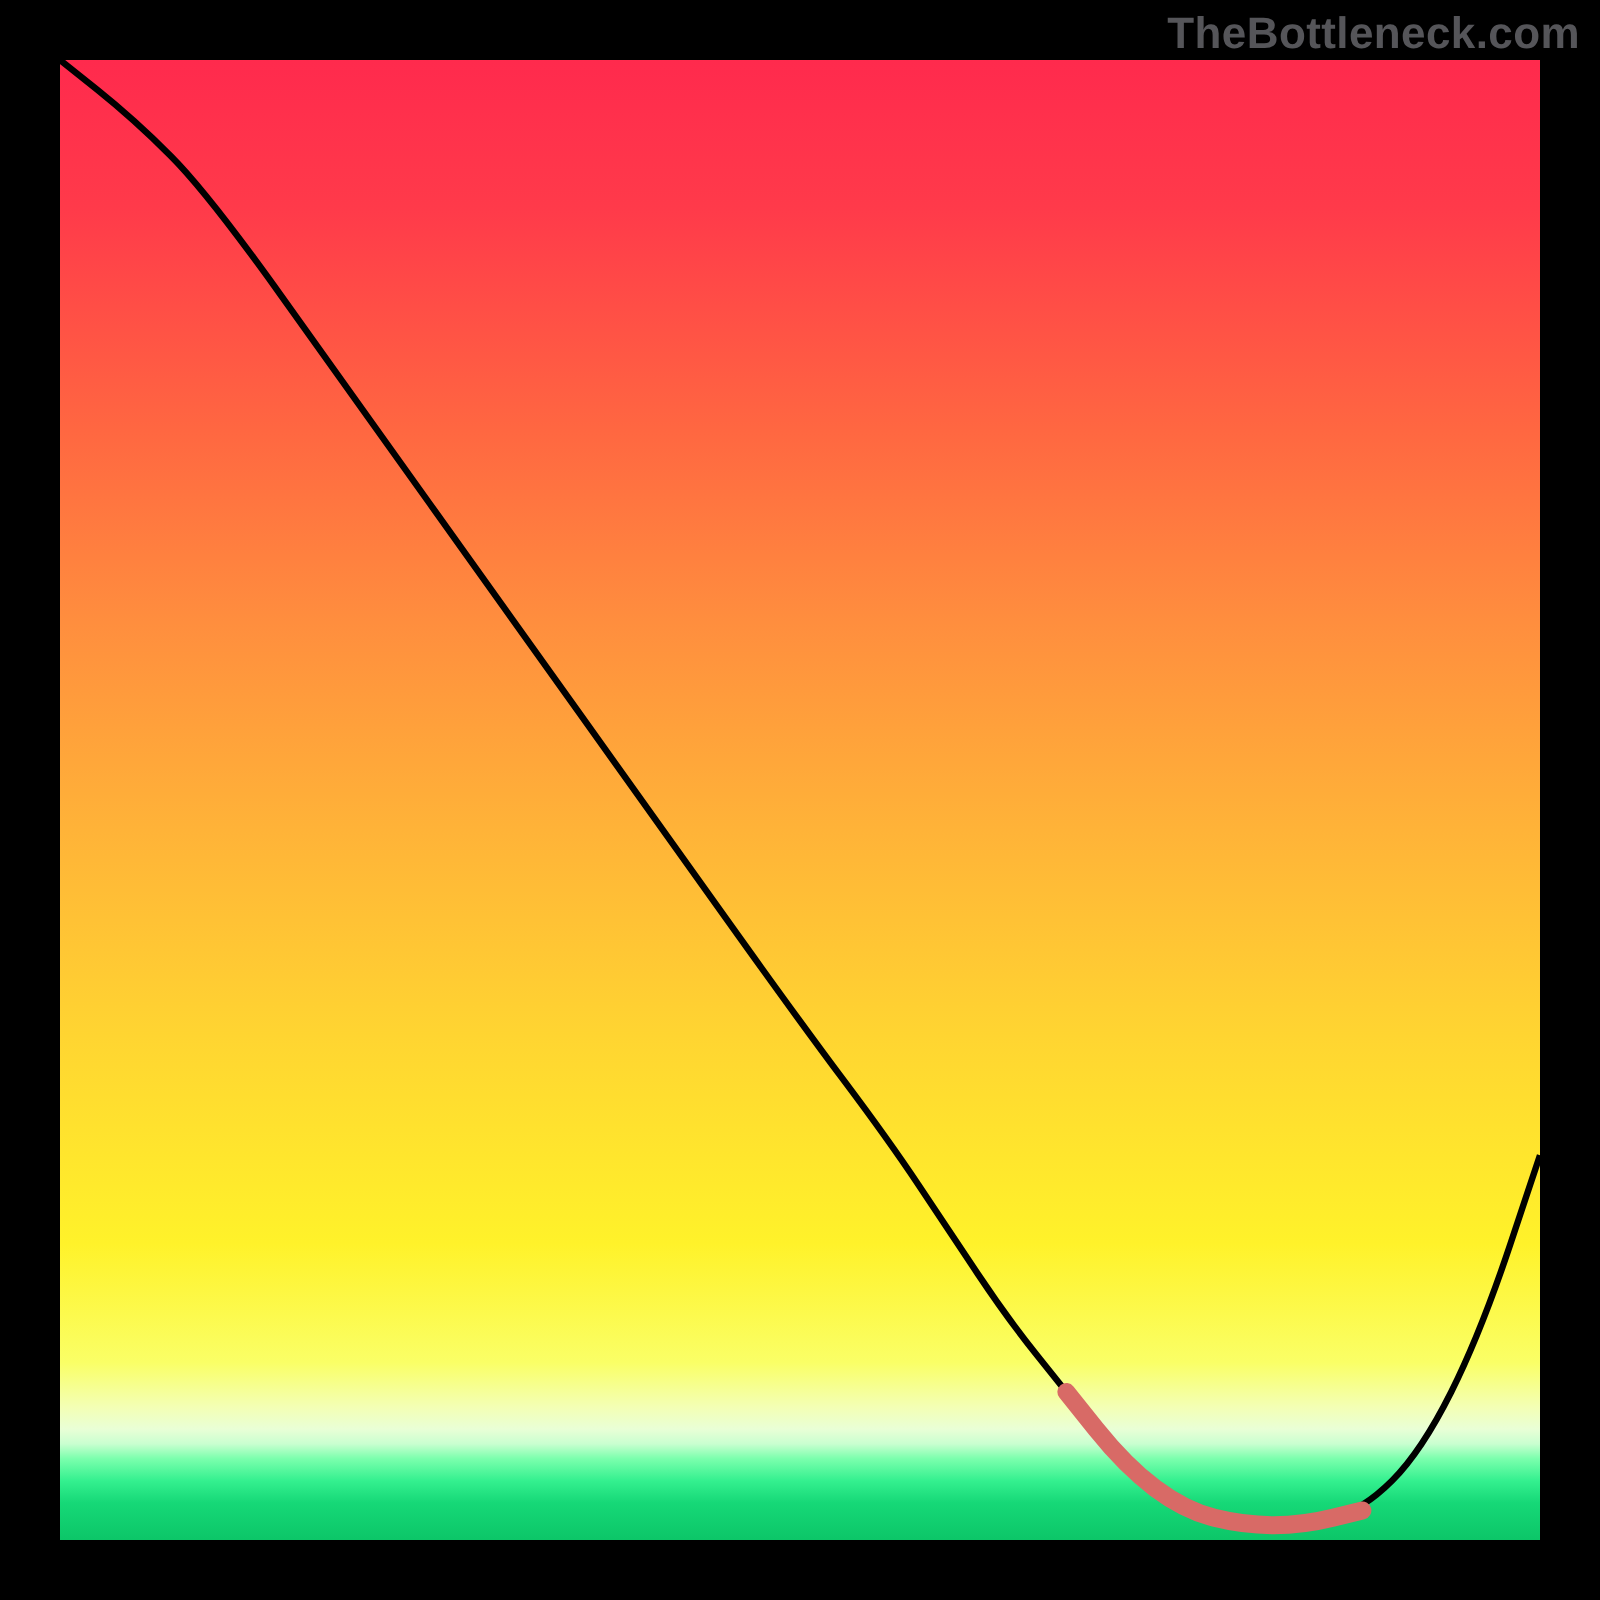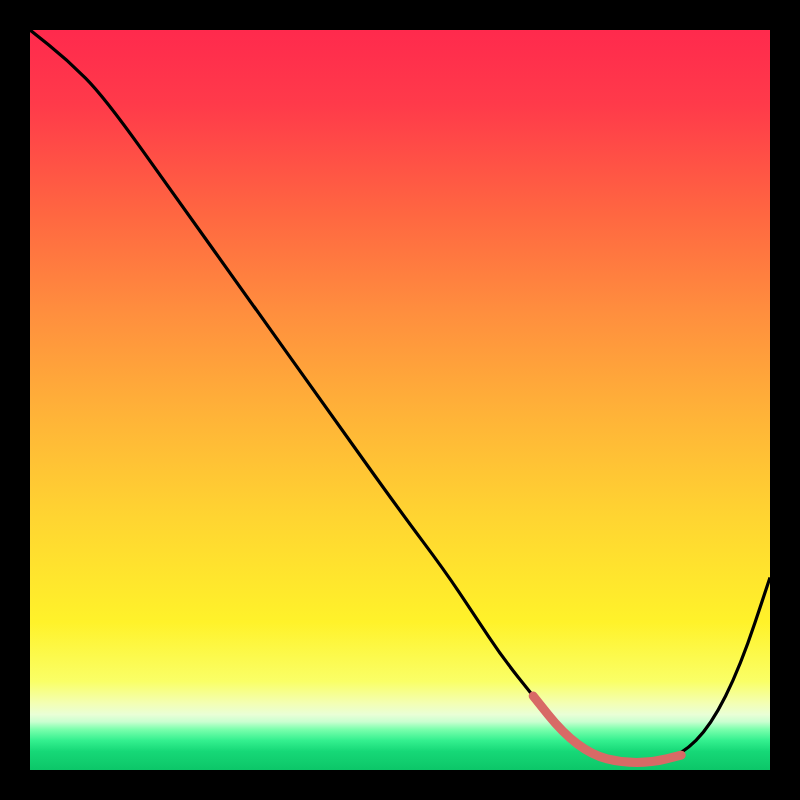--- a/index.html
+++ b/index.html
@@ -60,20 +60,21 @@
     width: 740px;
     height: 740px;
     overflow: visible;
   }
 </style>
 </head>
 <body>
 
 <div class="frame">
 
+  <div class="watermark">TheBottleneck.com</div>
 
   <div class="plot-area">
     <svg class="curve" viewBox="0 0 740 740">
       <path id="mainPath" fill="none" stroke="#000000" stroke-width="3.2" stroke-linejoin="round" d="M 0.0 0.0 Q 0.0 0.0 18.5 14.8 Q 37.0 29.6 55.5 48.1 Q 74.0 66.6 111.0 118.4 Q 148.0 170.2 185.0 222.0 Q 222.0 273.8 259.0 325.6 Q 296.0 377.4 333.0 429.2 Q 370.0 481.0 392.2 510.6 Q 414.4 540.2 429.2 562.4 Q 444.0 584.6 458.8 606.8 Q 473.6 629.0 488.4 647.5 Q 503.2 666.0 518.0 684.5 Q 532.8 703.0 547.6 714.1 Q 562.4 725.2 577.2 728.9 Q 592.0 732.6 606.8 732.6 Q 621.6 732.6 636.4 728.9 Q 651.2 725.2 666.0 710.4 Q 680.8 695.6 695.6 666.0 Q 710.4 636.4 725.2 592.0 T 740.0 547.6"></path>
       <path id="hiPath" fill="none" stroke="#d86a66" stroke-width="9" stroke-linecap="round" stroke-linejoin="round" d="M 503.2 666.0 Q 503.2 666.0 518.0 684.5 Q 532.8 703.0 547.6 714.1 Q 562.4 725.2 577.2 728.9 Q 592.0 732.6 606.8 732.6 Q 621.6 732.6 636.4 728.9 T 651.2 725.2"></path>
     </svg>
   </div>
 
 </div>
 

